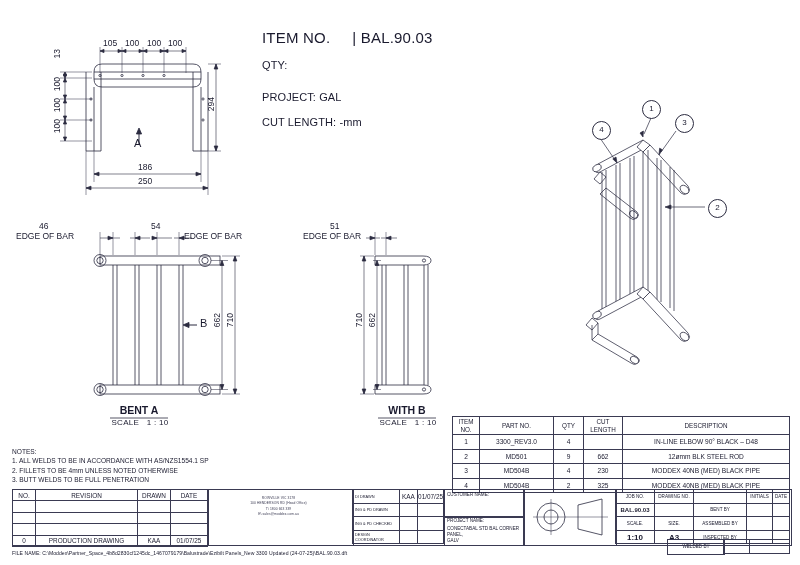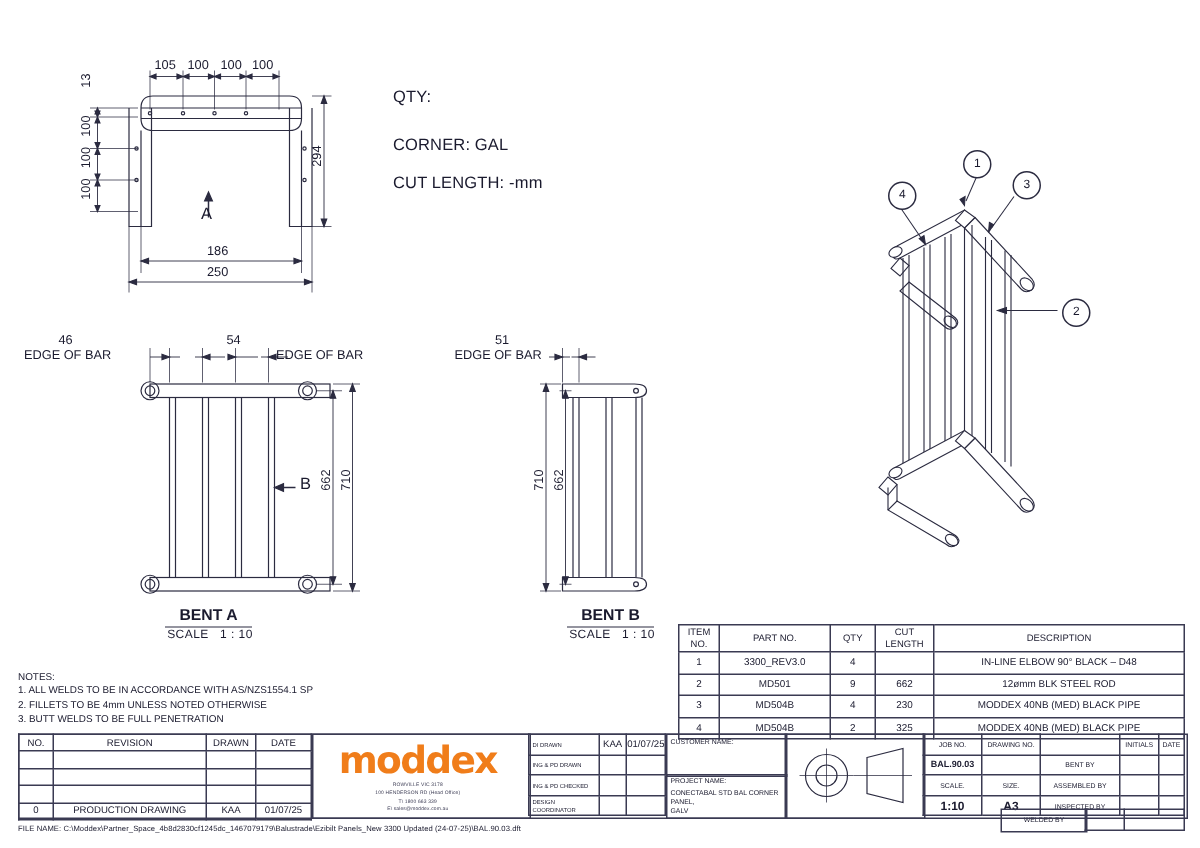--- a/index.html
+++ b/index.html
@@ -60,23 +60,24 @@
   .balloon{position:absolute;width:17px;height:17px;border:1px solid #2b2b40;border-radius:50%;
     font-size:8px;text-align:center;line-height:16px;background:#fff;}
 
   svg{position:absolute;left:0;top:0;pointer-events:none;}
 </style>
 </head>
 <body>
 
 <div id="sheet">
 
+  <div class="txt hdr-item" style="left:262px;top:30px;"><span>ITEM NO.</span><span style="display:inline-block;width:22px;"></span><span>|</span> <span>BAL.90.03</span></div>
   <div class="txt hdr-sub" style="left:262px;top:60px;">QTY:</div>
   <div class="txt hdr-sub" style="left:262px;top:76px;margin-top:41px;">CUT LENGTH: -mm</div>
-  <div class="txt hdr-sub" style="left:262px;top:92px;">CORNER: GAL</div>
+  <div class="txt hdr-sub" style="left:262px;top:92px;">PROJECT: GAL</div>
 
   <svg width="800" height="565">
     <g stroke="#2b2b40" stroke-width="0.8" fill="none">
 
       <path d="M 102,64 L 193,64 Q 201,64 201,72 L 201,79 Q 201,87 193,87 L 102,87 Q 94,87 94,79 L 94,72 Q 94,64 102,64 Z"></path>
       <line x1="94" y1="72" x2="201" y2="72"></line>
       <line x1="94" y1="79" x2="201" y2="79"></line>
 
       <path d="M 86,72 L 86,151 L 101,151 L 101,72"></path>
       <line x1="94" y1="87" x2="94" y2="151"></line>
@@ -266,21 +267,21 @@
       <path d="M 377,389.5 l -1.8,-5 l 3.6,0 z" fill="#2b2b40"></path>
 
       <line x1="378" y1="418" x2="436" y2="418" stroke-width="0.8"></line>
     </g>
   </svg>
 
   <div class="txt dim" style="left:330px;top:222px;">51</div>
   <div class="txt edgelbl" style="left:303px;top:232px;">EDGE OF BAR</div>
   <div class="txt dimv" style="left:355px;top:313px;">710</div>
   <div class="txt dimv" style="left:368px;top:313px;">662</div>
-  <div class="txt viewttl" style="left:377px;top:405px;width:60px;">BENT B</div>
+  <div class="txt viewttl" style="left:377px;top:405px;width:60px;">WITH B</div>
   <div class="txt viewscale" style="left:372px;top:419px;width:72px;"><span>SCALE</span>&nbsp;&nbsp;&nbsp;<span>1 : 10</span></div>
 
   <svg width="800" height="565">
     <g stroke="#2b2b40" stroke-width="0.75" fill="#fff">
 
       <path d="M 650,145 L 688,186 Q 691,190 688,193 Q 684,196 681,193 L 643,152 Z"></path>
       <ellipse cx="684.5" cy="189.5" rx="3.5" ry="5" transform="rotate(-48 684.5 189.5)"></ellipse>
 
       <path d="M 645,148 L 600,172 Q 596,174 595,170 Q 594,166 598,164 L 643,140 Z"></path>
       <ellipse cx="597" cy="168" rx="3.2" ry="4.6" transform="rotate(62 597 168)"></ellipse>
@@ -422,21 +423,20 @@
       <td>0</td>
       <td>PRODUCTION DRAWING</td>
       <td>KAA</td>
       <td>01/07/25</td>
     </tr>
   </tbody>
     </table>
 
   <div class="bdr" style="left:208px;top:489px;width:144px;height:55px;"></div>
   <div class="logo">
-    <div class="word">moddex</div>
     <div class="addr">
       <div>ROWVILLE VIC 3178</div>
       <div>100 HENDERSON RD (Head Office)</div>
       <div>T\ 1800 663 339</div>
       <div>E\ sales@moddex.com.au</div>
     </div>
   </div>
 
   <table class="tb-left">
     <tbody>

